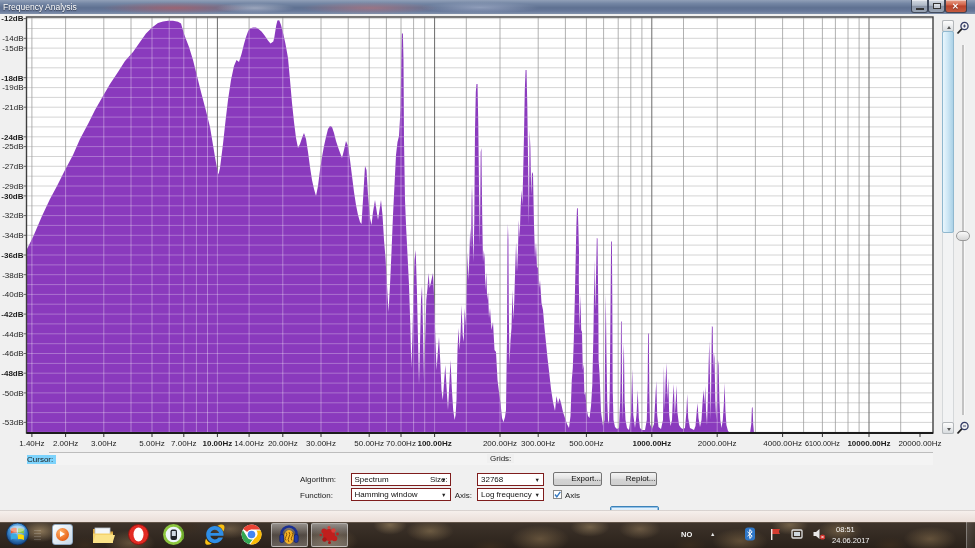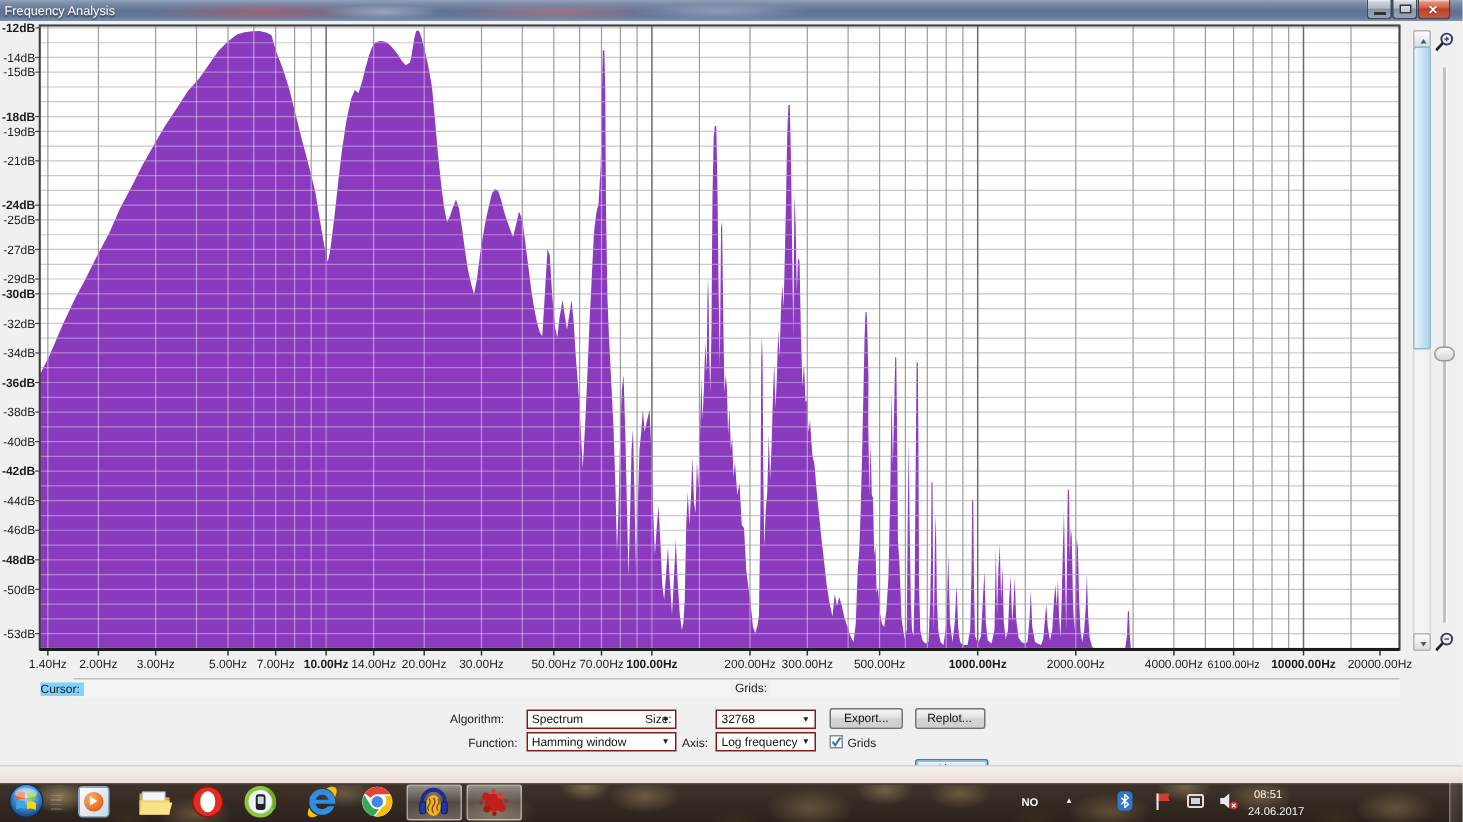--- a/index.html
+++ b/index.html
@@ -21,21 +21,21 @@
 .arrow{width:0;height:0;position:absolute}
 
 #ztrack{left:962px;top:45px;width:1.5px;height:370px;background:#c2c2c2;box-shadow:1px 0 0 #f8f8f8}
 #zthumb{left:956px;top:231px;width:14px;height:10px;background:linear-gradient(180deg,#fafafa,#d6d6d6);border:1px solid #999;border-radius:5px}
 
 .lab{font-size:8px;color:#1a1a1a;white-space:nowrap}
 #fieldline{left:49px;top:451.5px;width:884px;height:13px;border-top:1px solid #bdbdbd;background:#f4f4f4}
 
 .combo{height:13px;background:#fff;border:1px solid #7f1d1d;font-size:8px;color:#111;line-height:12px;padding-left:3px}
 .combo .drop{position:absolute;right:3px;top:2px;font-size:5.5px;color:#222;line-height:9px}
-.pbtn{height:14px;background:linear-gradient(180deg,#f4f4f4,#e2e2e2 45%,#d4d4d4 50%,#cfcfcf);border:1px solid #747474;border-radius:2px;font-size:8px;color:#111;text-align:center;line-height:12px}
+.pbtn{height:14px;background:linear-gradient(180deg,#f4f4f4,#e2e2e2 45%,#d4d4d4 50%,#cfcfcf);border:1px solid #747474;border-radius:2px;font-size:8px;color:#111;text-align:right;line-height:12px}
 #closebtn{border:1px solid #3c82b8;box-shadow:0 0 0 1px #8fc0e8 inset;background:linear-gradient(180deg,#eaf4fc,#d3e8f8 45%,#bcd9ef 50%,#cbe2f3)}
 
 #desktop{left:0;top:510px;width:975px;height:12px;background:linear-gradient(180deg,#f7f1ee,#eaded8);box-shadow:inset 0 1px 0 rgba(0,0,0,0.12)}
 #taskbar{left:0;top:522px;width:975px;height:26px;background:#2e261e;overflow:hidden;border-top:1px solid rgba(190,170,150,0.35)}
 #tbtex{left:0;top:0;width:975px;height:26px;
 background:
 radial-gradient(28px 16px at 40px 8px,rgba(175,150,110,0.7),rgba(0,0,0,0) 70%),radial-gradient(22px 12px at 85px 22px,rgba(60,45,30,0.8),rgba(0,0,0,0) 70%),radial-gradient(24px 12px at 185px 4px,rgba(60,45,30,0.75),rgba(0,0,0,0) 70%),radial-gradient(26px 14px at 290px 22px,rgba(65,50,35,0.8),rgba(0,0,0,0) 70%),radial-gradient(24px 14px at 390px 2px,rgba(170,145,105,0.55),rgba(0,0,0,0) 70%),radial-gradient(26px 12px at 490px 24px,rgba(60,45,30,0.8),rgba(0,0,0,0) 70%),radial-gradient(28px 14px at 590px 4px,rgba(170,145,105,0.5),rgba(0,0,0,0) 70%),radial-gradient(24px 12px at 690px 22px,rgba(60,45,30,0.75),rgba(0,0,0,0) 70%),radial-gradient(26px 14px at 790px 2px,rgba(170,145,105,0.5),rgba(0,0,0,0) 70%),radial-gradient(24px 12px at 890px 22px,rgba(60,45,30,0.8),rgba(0,0,0,0) 70%),
 radial-gradient(36px 18px at 130px 20px,rgba(140,115,80,0.55),rgba(0,0,0,0) 70%),
 radial-gradient(30px 14px at 230px 6px,rgba(155,130,95,0.5),rgba(0,0,0,0) 70%),
 radial-gradient(40px 20px at 330px 18px,rgba(135,110,75,0.55),rgba(0,0,0,0) 70%),
@@ -353,29 +353,29 @@
 <div class="abs lab" style="left:27px;top:455px;background:#7dd3fc;padding-right:3px">Cursor:</div>
 <div class="abs lab" style="left:487px;top:454px;background:#f0f0f0;padding:0 3px">Grids:</div>
 
 <div class="abs lab" style="left:300px;top:475px;width:48px;text-align:left">Algorithm:</div>
 <div class="abs combo" style="left:350.5px;top:472.5px;width:100px">Spectrum<span class="drop">▼</span></div>
 <div class="abs lab" style="left:430px;top:475px;width:45px;text-align:left">Size:</div>
 <div class="abs combo" style="left:477px;top:472.5px;width:67px">32768<span class="drop">▼</span></div>
 <div class="abs pbtn" style="left:553px;top:472px;width:49px">Export...</div>
 <div class="abs pbtn" style="left:609.5px;top:472px;width:47px">Replot...</div>
 
-<div class="abs lab" style="left:300px;top:490.5px;width:45px;text-align:right">Function:</div>
+<div class="abs lab" style="left:300px;top:490.5px;width:45px;text-align:left">Function:</div>
 <div class="abs combo" style="left:350.5px;top:488px;width:100px">Hamming window<span class="drop">▼</span></div>
 <div class="abs lab" style="left:430px;top:490.5px;width:42px;text-align:right">Axis:</div>
 <div class="abs combo" style="left:477px;top:488px;width:67px">Log frequency<span class="drop">▼</span></div>
 <div class="abs" style="left:552.5px;top:489.5px;width:9px;height:9px;background:#fff;border:1px solid #8a8a8a"></div>
 <svg class="abs" style="left:552.5px;top:489.5px" width="10" height="10" xmlns="http://www.w3.org/2000/svg">
     <path d="M2,4.5 L3.8,6.8 L7.3,1.8" fill="none" stroke="#3579c0" stroke-width="1.4"></path>
   </svg>
-<div class="abs lab" style="left:565px;top:490.5px">Grids</div>
+<div class="abs lab" style="left:565px;top:490.5px">Axis</div>
 <div class="abs pbtn" id="closebtn" style="left:609.5px;top:506px;width:49px">Close</div>
 
 <div class="abs" id="titlebar">
     <div class="abs blob1"></div>
     <div class="abs blob2"></div>
     <div class="abs blob3"></div>
     <div class="abs blob4"></div>
   </div>
 <div class="abs" id="titletext">Frequency Analysis</div>
 <div class="abs wbtn" id="btnmin">

